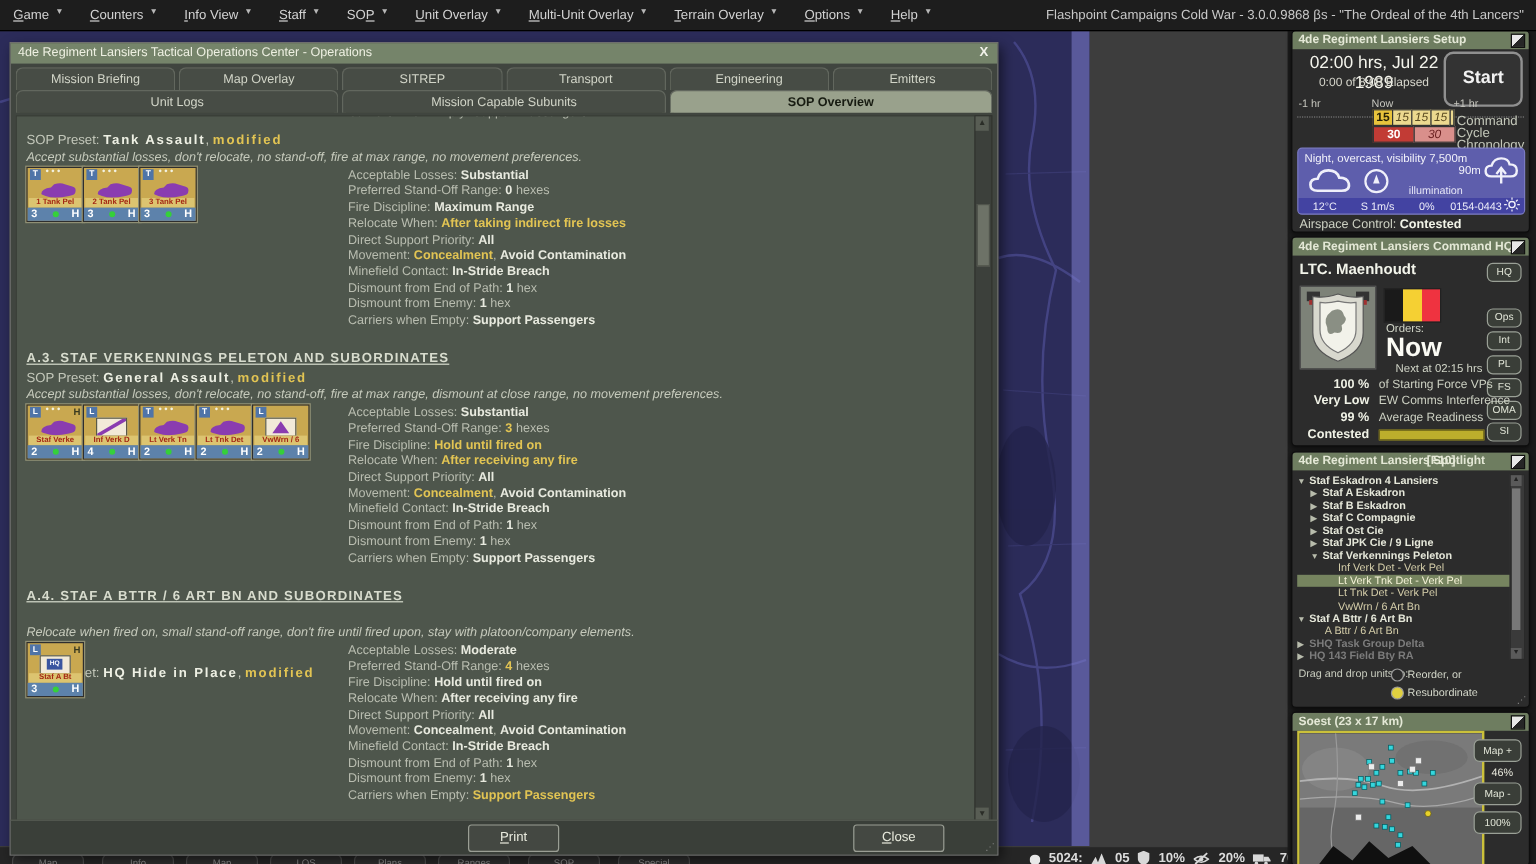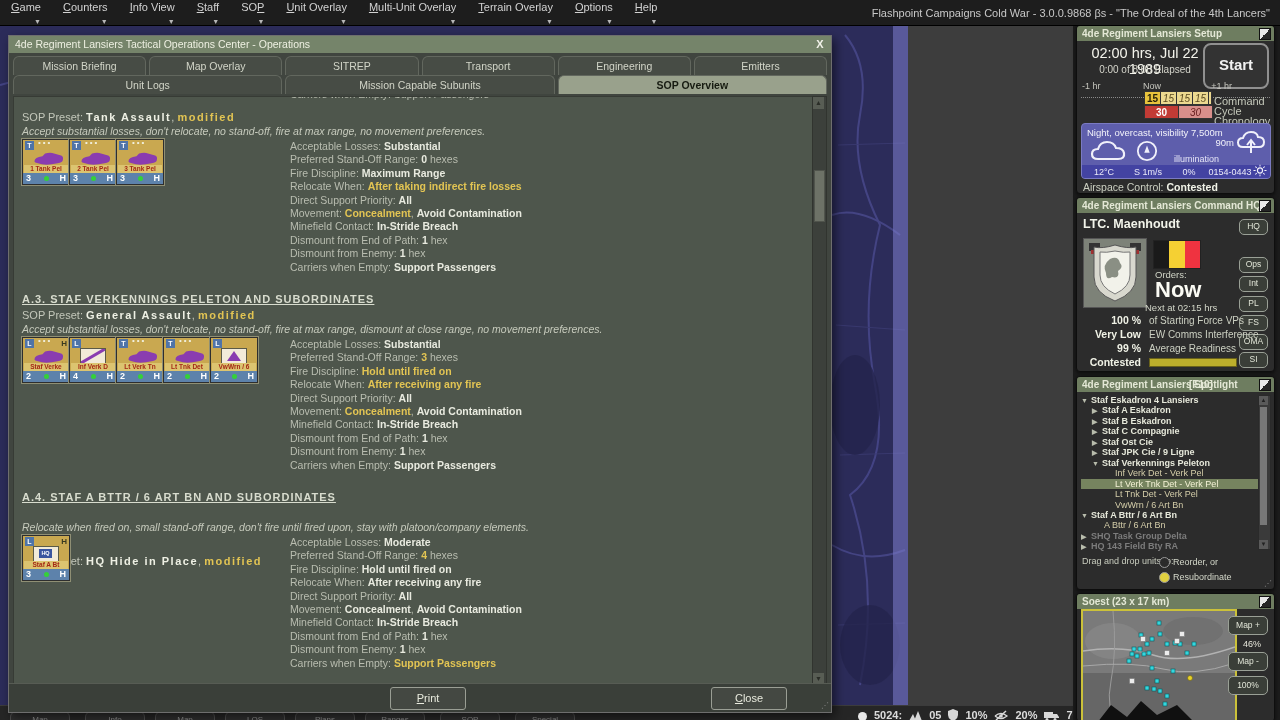--- a/index.html
+++ b/index.html
@@ -4,21 +4,21 @@
 <style>
   html,body{margin:0;padding:0;background:#000;}
   body{width:1280px;height:720px;position:relative;overflow:hidden;
        font-family:"Liberation Sans",sans-serif;-webkit-font-smoothing:antialiased;}
   u{text-decoration:underline;}
 
   
   .menu-bar{position:absolute;left:0;top:0;width:1280px;height:25px;background:#1d1d1d;
     border-bottom:1px solid #000;display:flex;align-items:center;z-index:6;color:#d2d2d2;font-size:11px;}
   .menu-items{display:flex;align-items:center;height:100%;}
-  .menu-item{padding:0 11px;display:flex;align-items:flex-end;gap:5px;cursor:default;flex-direction:column;}
+  .menu-item{padding:0 11px;display:flex;align-items:flex-start;gap:5px;cursor:default;}
   .caret{font-size:7px;color:#b8b8b8;}
   .app-title{margin-left:auto;padding-right:10px;color:#c8c8c8;font-size:11px;}
 
   
   .bg-map{position:absolute;left:0;top:25px;width:1075px;height:681px;background:#2c2c5a;z-index:0;}
   .map-band{position:absolute;left:893px;top:25px;width:15px;height:681px;
     background:rgba(128,128,208,.55);z-index:1;}
   .dock{position:absolute;left:908px;top:25px;width:167px;height:681px;background:#3d3d3d;z-index:1;}
 
   
@@ -115,21 +115,21 @@
   .w-strip span{text-align:center;}
   .airspace{position:absolute;left:6px;top:155px;font-size:10.5px;color:#ccd0c2;}
   .airspace b{color:#f2f4e8;}
   .cmdr{position:absolute;left:6px;top:19px;font-size:12.5px;font-weight:bold;color:#f2f4ea;}
   .mini-btn{position:absolute;right:6px;width:27px;height:14px;background:#3a3e38;border:1px solid #9aa096;
     border-radius:5px;color:#e0e4d6;font-size:8.5px;text-align:center;line-height:13px;}
   .crest{position:absolute;left:6px;top:40px;width:62px;height:68px;border:1px solid #555;}
   .flag{position:absolute;left:76px;top:42px;width:46px;height:27px;border:1px solid #222;}
   .orders-l{position:absolute;left:78px;top:71px;font-size:9.5px;color:#d2d6c8;}
   .orders-v{position:absolute;left:78px;top:79px;font-size:22px;font-weight:bold;color:#fbfbf4;}
-  .orders-n{position:absolute;left:68px;top:104px;font-size:9.5px;color:#d2d6c8;}
+  .orders-n{position:absolute;left:86px;top:104px;font-size:9.5px;color:#d2d6c8;}
   .hstat-v{position:absolute;left:0;width:64px;text-align:right;font-size:10.5px;font-weight:bold;color:#f0f2e6;}
   .hstat-l{position:absolute;left:72px;font-size:10px;color:#ccd0c2;}
   .hstat-bar{position:absolute;left:72px;width:86px;height:7px;background:#bcae2c;border:1px solid #6a621a;}
   .hotkey{position:absolute;left:112px;top:0;font-weight:bold;}
   .tree{position:absolute;left:2px;top:18px;width:180px;height:153px;}
   .tnode{position:absolute;left:2px;right:0;height:10.4px;font-size:9px;white-space:nowrap;overflow:hidden;
     line-height:10.4px;color:#e6e8da;}
   .tb{font-weight:bold;}
   .tleaf{color:#d4cda9;}
   .tnode.sel{background:#76845f;color:#f4f2d6;}

